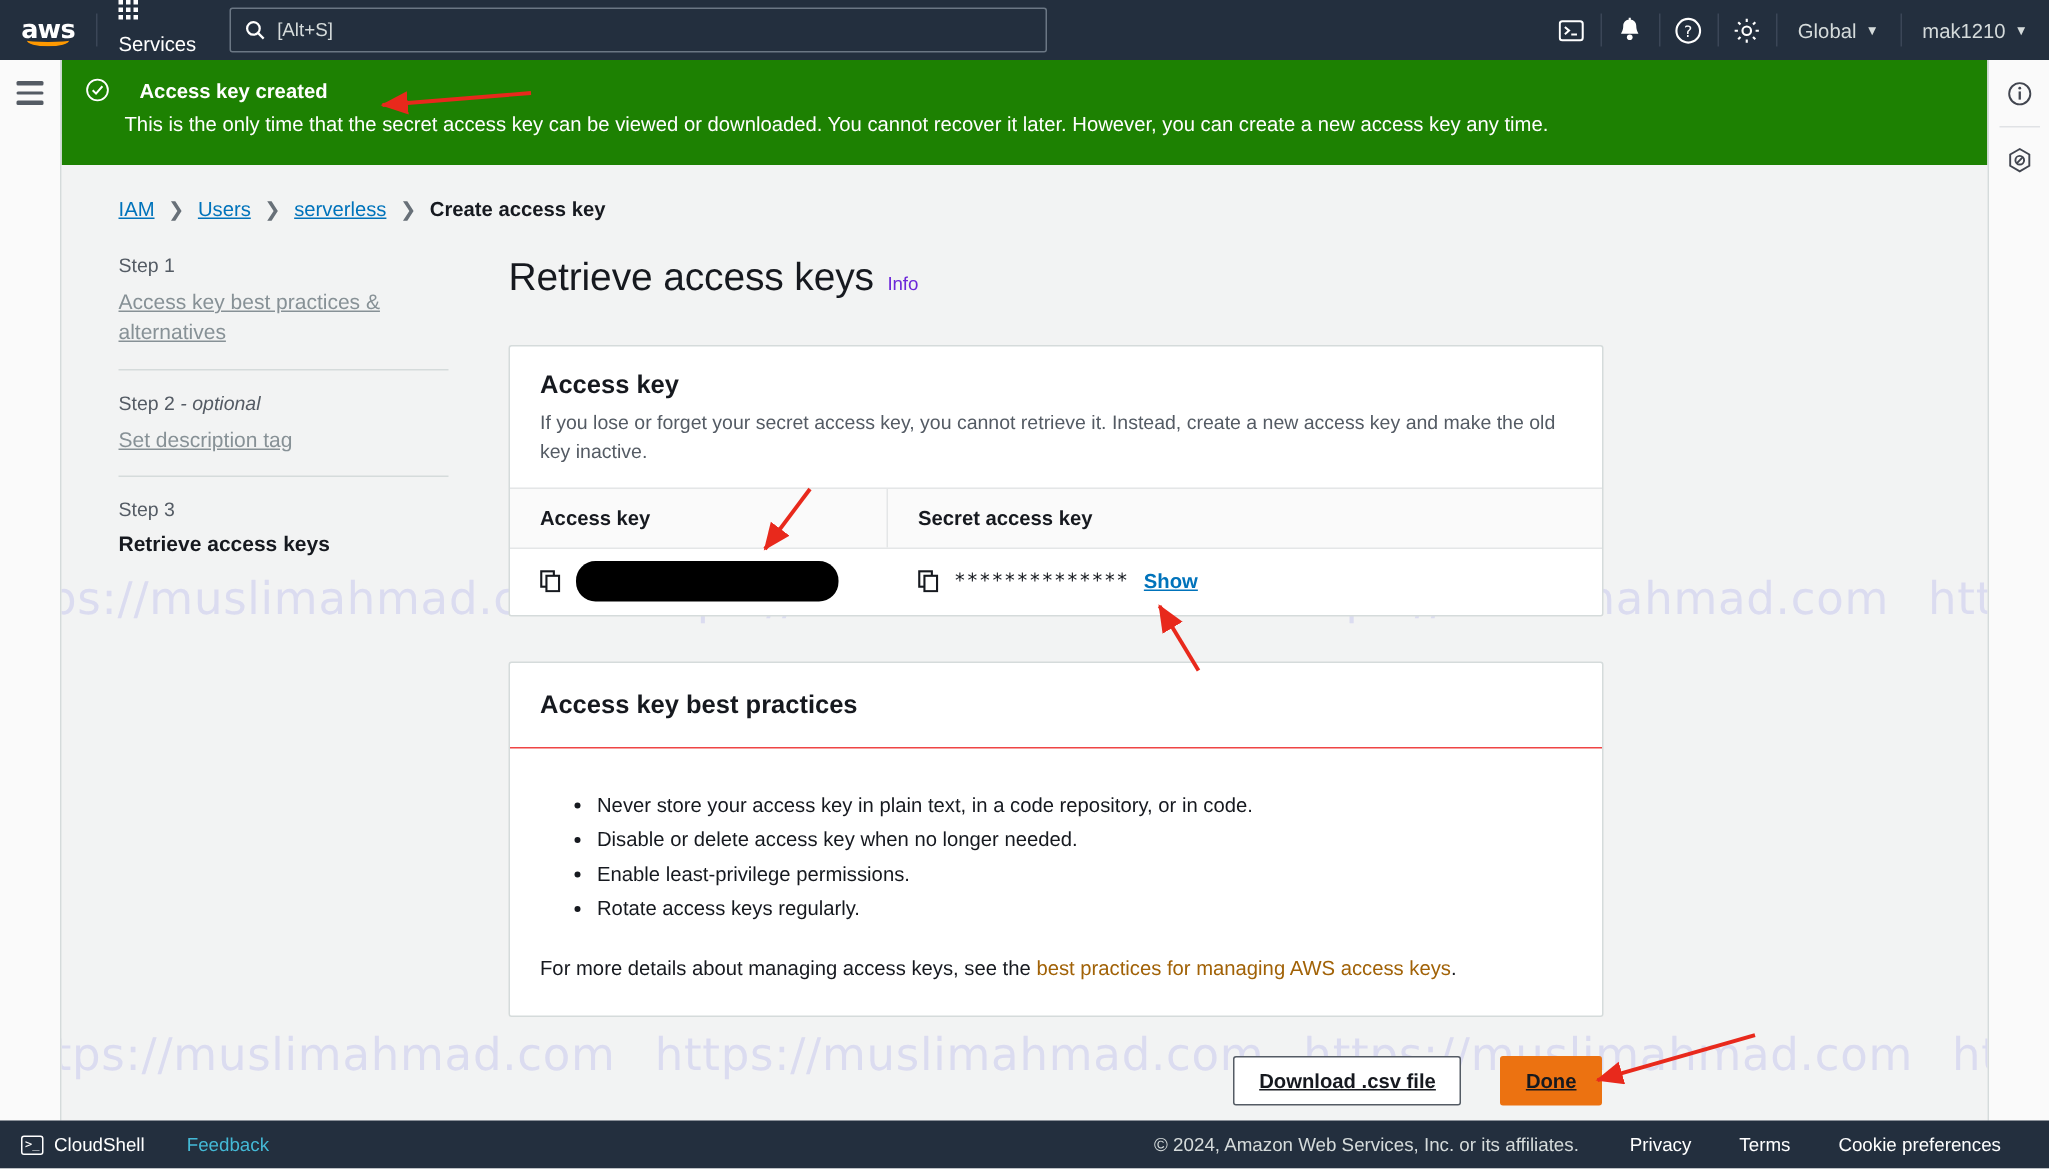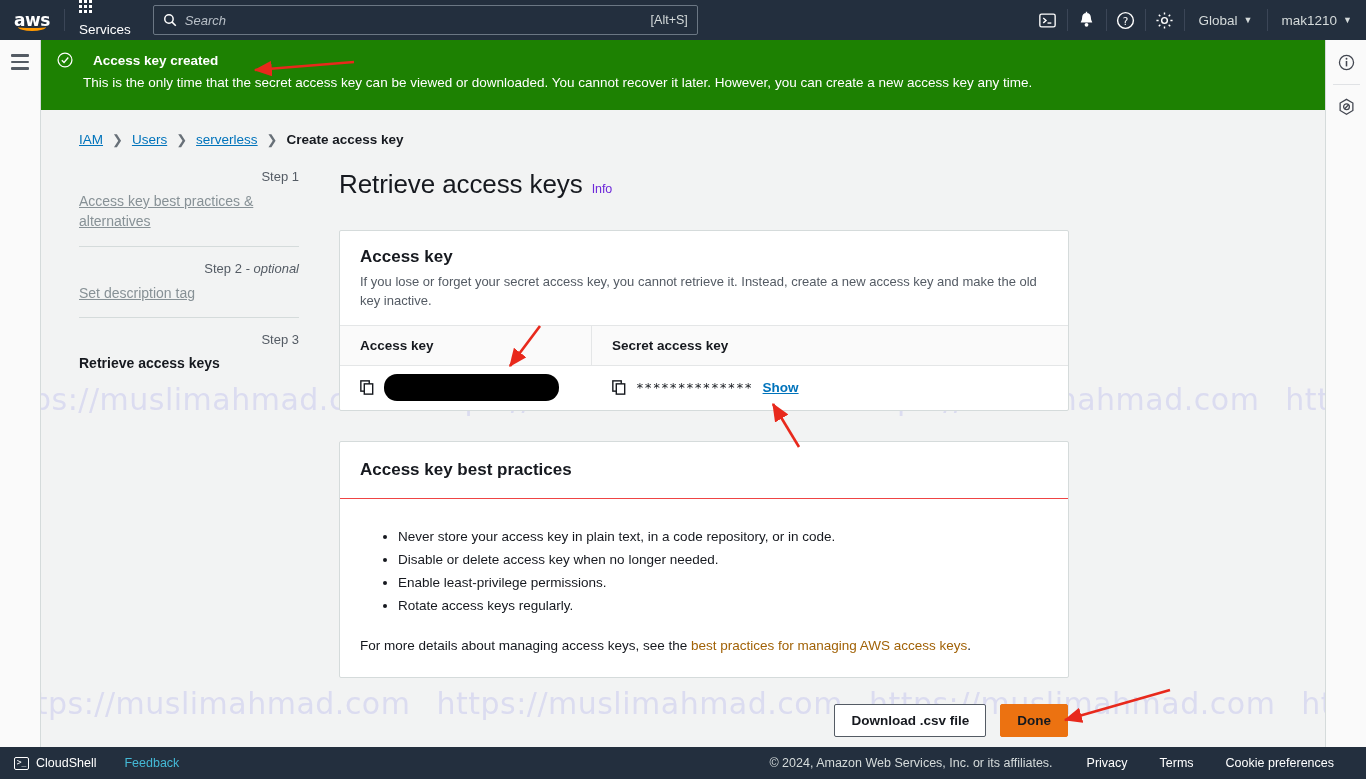--- a/index.html
+++ b/index.html
@@ -113,21 +113,21 @@
   #breadcrumb a{ color:#0073bb; text-decoration:underline; cursor:pointer; }
   #breadcrumb .sep{ color:#687078; font-size:13px; }
   #breadcrumb .cur{ color:#16191f; font-weight:bold; }
 
   #cols{ display:flex; padding-left:38px; padding-top:22px; }
 
   
   #steps{ width:260px; flex:0 0 260px; padding-right:40px; }
   .step-block{ padding-bottom:14px; }
   .step-sep{ height:1px; background:#d5dbdb; margin-bottom:14px; }
-  .step-label{ font-size:13px; color:#545b64; margin-bottom:7px;text-align:right; }
+  .step-label{ font-size:13px; color:#545b64; margin-bottom:7px; }
   .step-label i{ font-style:italic; }
   .step-link{
     font-size:14px; color:#879196; text-decoration:underline; cursor:pointer;
     line-height:1.45; display:inline-block;
   }
   .step-cur{ font-size:14px; color:#16191f; font-weight:bold; }
 
   
   #content{ flex:1; max-width:730px; }
   #page-title{
@@ -161,21 +161,21 @@
   .show-link{ font-size:13.5px; color:#0073bb; text-decoration:underline; cursor:pointer; font-weight:bold; }
 
   .bp-head{ padding:18px 20px; border-bottom:1px solid #ef4444; }
   .bp-body{ padding:26px 20px 24px 20px; }
   .bp-body ul{ margin-left:38px; }
   .bp-body li{ font-size:13.5px; color:#16191f; line-height:1.72; }
   .bp-note{ font-size:13.5px; color:#16191f; margin-top:20px; }
   .bp-note a{ color:#a16207; text-decoration:none; cursor:pointer; }
 
   #actions{
-    display:flex; justify-content:flex-end; gap:14px; margin-top:26px; padding-right:1px;
+    display:flex; justify-content:flex-end; gap:26px; margin-top:26px; padding-right:1px;text-decoration:underline;
   }
   .btn{
     height:33px; padding:0 16px; border-radius:2px; font-size:13.5px; font-weight:bold;
     cursor:pointer; display:flex; align-items:center; justify-content:center;
   }
   .btn-secondary{ background:#fff; border:1px solid #545b64; color:#16191f; }
   .btn-primary{ background:#ec7211; border:1px solid #ec7211; color:#16191f; }
 
   
   #footer{
@@ -225,21 +225,20 @@
         <i></i>
     </span>
     <span>Services</span>
   </div>
   <div class="search-wrap">
     <div class="search-box">
       <svg width="14" height="14" viewBox="0 0 16 16">
         <circle cx="6.8" cy="6.8" r="4.8" fill="none" stroke="#fff" stroke-width="1.7"></circle>
         <line x1="10.4" y1="10.4" x2="14.6" y2="14.6" stroke="#fff" stroke-width="1.7"></line>
       </svg>
-      <span class="ph">Search</span>
       <span class="alt">[Alt+S]</span>
     </div>
   </div>
   <div class="nav-right">
     <div class="nav-icon">
       <svg width="17" height="15" viewBox="0 0 20 17">
         <rect x="1" y="1" width="18" height="15" rx="2" fill="none" stroke="#fff" stroke-width="1.6"></rect>
         <path d="M5 5.5 L8.3 8.4 L5 11.3" fill="none" stroke="#fff" stroke-width="1.6"></path>
         <line x1="10" y1="11.5" x2="14.5" y2="11.5" stroke="#fff" stroke-width="1.6"></line>
       </svg>

